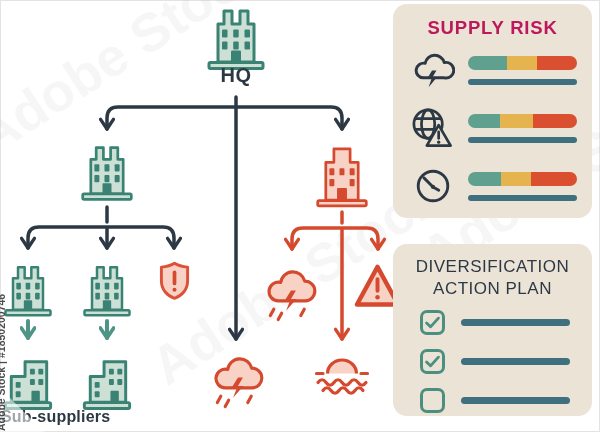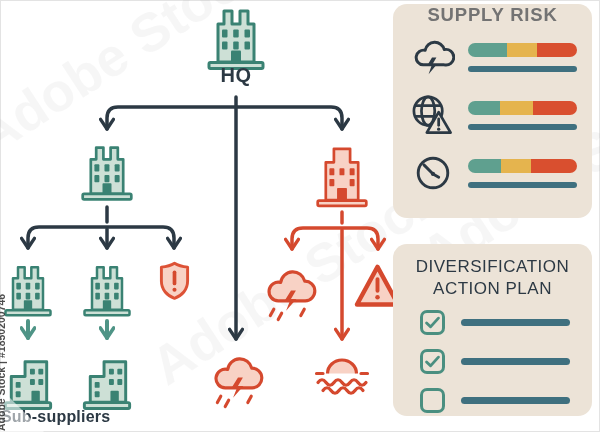--- a/index.html
+++ b/index.html
@@ -11,22 +11,22 @@
 
   
   .hq-label{left:206px;top:64px;width:60px;text-align:center;font-size:20px;font-weight:800;
             color:#2c3944;letter-spacing:.5px;}
   .subsup-label{left:1px;top:408px;font-size:16px;font-weight:700;color:#2c3944;letter-spacing:.2px;}
 
   
   .panel{position:absolute;background:#ece3d7;border-radius:14px;}
   #supply-panel{left:393px;top:4px;width:199px;height:214px;}
   #plan-panel{left:393px;top:244px;width:199px;height:172px;}
-  .panel-title{text-align:center;font-size:18.5px;font-weight:800;
-               color:#737373;letter-spacing:.8px;}
+  .panel-title{margin-top:13px;text-align:center;font-size:18.5px;font-weight:800;
+               color:#be185d;letter-spacing:.8px;}
   .plan-title{margin-top:12px;text-align:center;font-size:17px;font-weight:400;color:#2c3944;
               letter-spacing:.5px;line-height:1.28;}
 
   .risk-rows{margin-top:6px;display:flex;flex-direction:column;gap:8px;padding:0 15px 0 16px;}
   .risk-row{display:flex;align-items:center;gap:12px;height:50px;}
   .risk-icon{width:47px;display:flex;justify-content:center;flex:none;}
   .risk-bars{flex:1;display:flex;flex-direction:column;justify-content:center;gap:9px;}
   .seg-bar{display:flex;height:14px;border-radius:7px;overflow:hidden;width:100%;}
   .risk-line{height:6px;border-radius:3px;background:#3f707f;width:100%;}
 

